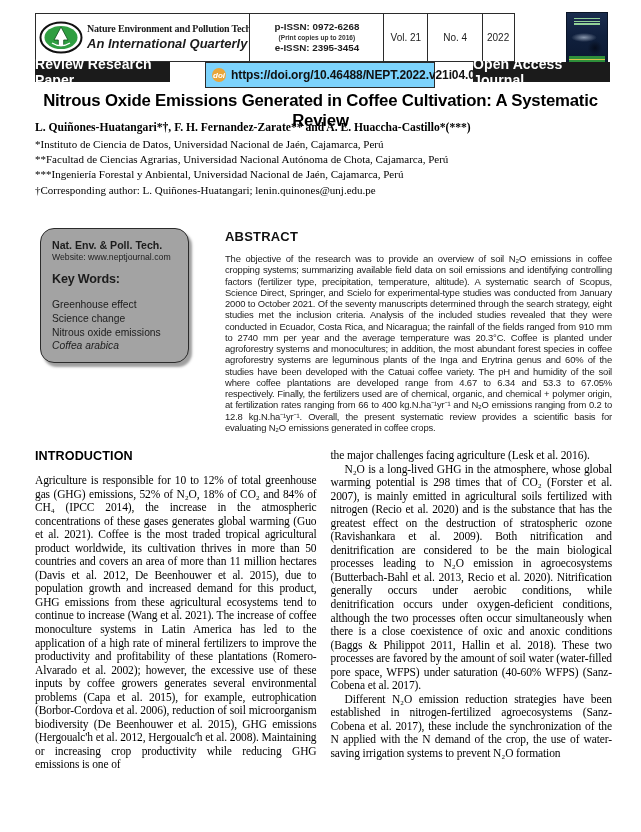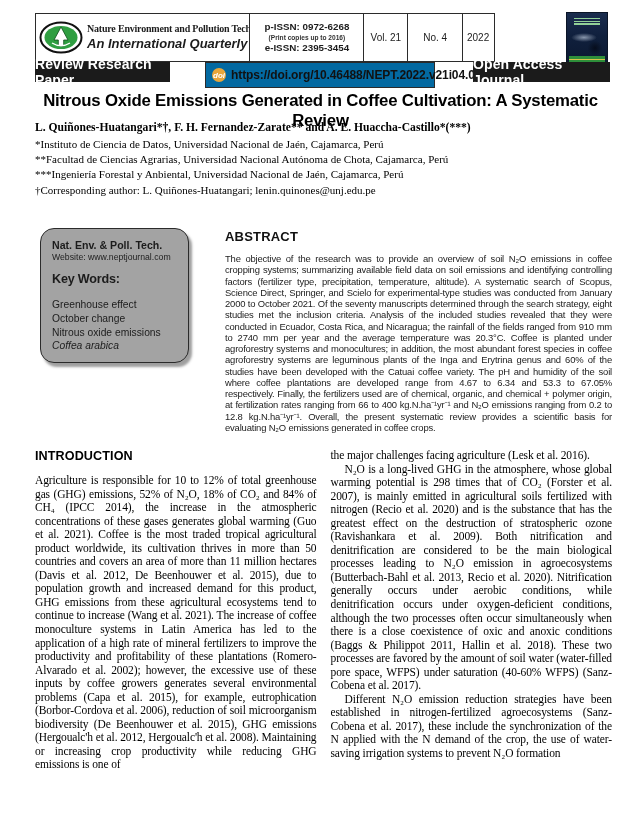--- a/index.html
+++ b/index.html
@@ -15,21 +15,21 @@
   .hbox {
     border:1.6px solid #2b2b2b; margin-left:-1.6px; height:49px;
     display:flex; align-items:center; justify-content:center; background:#fff;
   }
   .hbox.first { margin-left:0; }
   .journal-box { width:216px; justify-content:flex-start; padding:2px 4px 2px 3px; gap:4px; }
   .logo-wrap { width:44px; height:33px; flex:0 0 auto; }
   .jname-wrap { display:flex; flex-direction:column; line-height:1.05; }
   .jname { font-family:"Liberation Serif", serif; font-size:10px; font-weight:600; letter-spacing:-0.2px; white-space:nowrap; }
   .jtag  { font-size:13px; font-style:italic; font-weight:bold; margin-top:2px; white-space:nowrap; }
-  .issn-box { width:115px; flex-direction:column; line-height:1.15; padding:2px; }
+  .issn-box { width:135px; flex-direction:column; line-height:1.15; padding:2px; }
   .issn-main { font-size:9.8px; font-weight:bold; }
   .issn-note { font-size:6.6px; font-weight:bold; color:#333; margin:1px 0; }
   .vol-box { width:46px; font-size:10px; }
   .no-box  { width:56px; font-size:10px; }
   .pp-box  { width:67px; font-size:10px; }
   .yr-box  { width:33px; font-size:10px; }
 
   
   .cover {
     position:absolute; left:566px; top:12px; width:42px; height:53px;
@@ -48,21 +48,21 @@
   
   .badge-black {
     position:absolute; top:62px; height:20px; background:#1b1b1b; color:#fff;
     font-weight:bold; font-size:14px; display:flex; align-items:center; justify-content:center;
     letter-spacing:0.1px;
   }
   .badge-review { left:35px; width:135px; }
   .badge-oa { left:473px; width:137px; }
   .doi-badge {
     position:absolute; top:62px; left:205px; width:230px; height:16px;
-    background:#0369a1; border:1.8px solid #2b2b2b; display:flex; align-items:center;
+    background:#7dd3fc; border:1.8px solid #2b2b2b; display:flex; align-items:center;
     padding:12px 6px; gap:5px;
   }
   .doi-circle {
     width:14px; height:14px; border-radius:50%; background:#e9a63a; color:#fff;
     font-size:8px; font-weight:bold; font-style:italic; display:flex;
     align-items:center; justify-content:center; flex:0 0 auto;
   }
   .doi-url { font-size:12px; font-weight:bold; color:#111; text-decoration:none; letter-spacing:-0.1px; }
 
   
@@ -166,21 +166,21 @@
     <div>***Ingeniería Forestal y Anbiental, Universidad Nacional de Jaén, Cajamarca, Perú</div>
     <div>†Corresponding author: L. Quiñones-Huatangari; lenin.quinones@unj.edu.pe</div>
   </div>
 
   <div class="info-box">
     <div class="ib-title">Nat. Env. &amp; Poll. Tech.</div>
     <div class="ib-web">Website: www.neptjournal.com</div>
     <div class="ib-kw-title">Key Words:</div>
     <div class="ib-kw">
       <div>Greenhouse effect</div>
-      <div>October change</div>
+      <div>Science change</div>
       <div>Nitrous oxide emissions</div>
       <div class="italic">Coffea arabica</div>
     </div>
   </div>
 
   <div class="abstract">
     <div class="abs-heading">ABSTRACT</div>
     <p class="abs-text">The objective of the research was to provide an overview of soil N₂O emissions in coffee cropping systems; summarizing available field data on soil emissions and identifying controlling factors (fertilizer type, precipitation, temperature, altitude). A systematic search of Scopus, Science Direct, Springer, and Scielo for experimental-type studies was conducted from January 2000 to October 2021. Of the seventy manuscripts determined through the search strategy, eight studies met the inclusion criteria. Analysis of the included studies revealed that they were conducted in Ecuador, Costa Rica, and Nicaragua; the rainfall of the fields ranged from 910 mm to 2740 mm per year and the average temperature was 20.3°C. Coffee is planted under agroforestry systems and monocultures; in addition, the most abundant forest species in coffee agroforestry systems are leguminous plants of the Inga and Erytrina genus and 60% of the studies have been developed with the Catuai coffee variety. The pH and humidity of the soil where coffee plantations are developed range from 4.67 to 6.34 and 53.3 to 67.05% respectively. Finally, the fertilizers used are of chemical, organic, and chemical + polymer origin, at fertilization rates ranging from 66 to 400 kg.N.ha⁻¹yr⁻¹ and N₂O emissions ranging from 0.2 to 12.8 kg.N.ha⁻¹yr⁻¹. Overall, the present systematic review provides a scientific basis for evaluating N₂O emissions generated in coffee crops.</p>
   </div>
 

